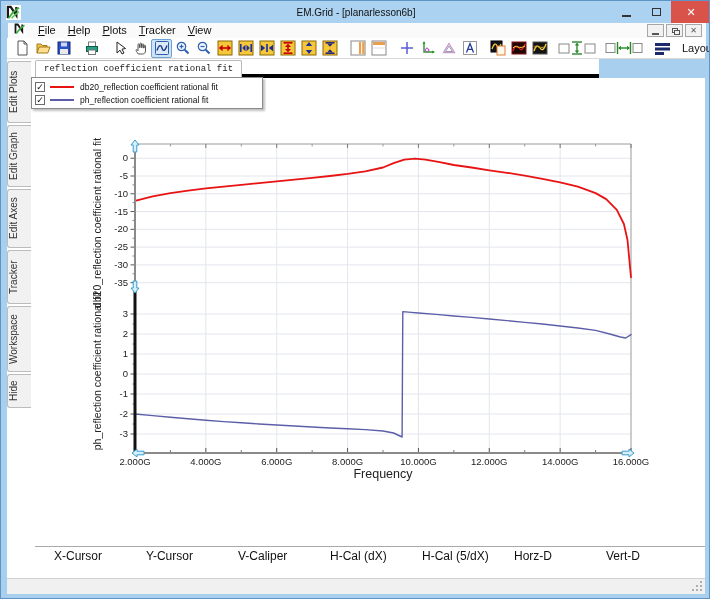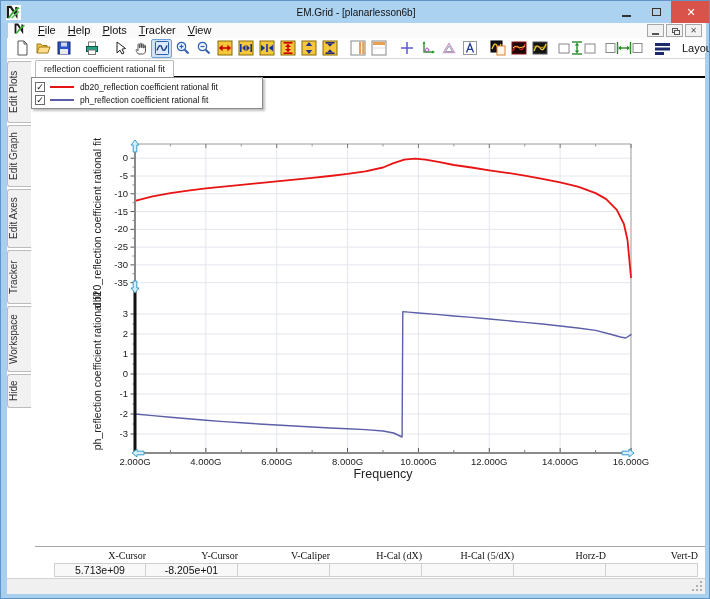--- a/index.html
+++ b/index.html
@@ -30,22 +30,22 @@
   .mdibtn .rest1 { position:absolute; left:5px; top:3px; width:6px; height:5px; border:1px solid #555; background:#f2f2f2;}
   .mdibtn .rest2 { position:absolute; left:7px; top:5px; width:6px; height:5px; border:1px solid #555; background:#f2f2f2;}
   
   .toolbar { position:absolute; left:6px; top:37px; width:698px; height:21px; background:#ffffff;
              border-bottom:1px solid #d9d9d9; display:flex; align-items:center; padding-left:4px; }
   .tbtn { width:21px; height:19px; display:flex; align-items:center; justify-content:center; flex:0 0 auto; }
   .tbtn.selected { background:#cfe3f7; border:1px solid #6da2d8; border-radius:2px; }
   .tsep { width:7px; flex:0 0 auto; }
   .layout-btn { display:flex; align-items:center; gap:12px; font-size:11px; color:#111; padding:0 4px; }
   
-  .tabrow { position:absolute; left:34px; top:58px; width:670px; height:19px; background:#ffffff;
-            border-bottom:2px solid #000000; }
+  .tabrow { position:absolute; left:34px; top:58px; width:564px; height:19px; background:#ffffff;
+            border-bottom:4px solid #000000;font-family:Liberation Mono, monospace; }
   .tab { position:absolute; left:0px; top:1px; height:18px; padding:0 8px; background:#ffffff;
          border:1px solid #b9b9b9; border-bottom:none; border-radius:2px 2px 0 0;
          font-size:9px; color:#222; line-height:17px; }
   
   .sidebar { position:absolute; left:6px; top:58px; width:28px; height:519px; background:#ffffff;
              display:flex; flex-direction:column; padding-top:2px; }
   .side-tab { writing-mode:vertical-rl; transform:rotate(180deg); background:#f1f1f1;
               border:1px solid #bcbcbc; border-left:none; border-radius:0 3px 3px 0;
               font-size:10px; color:#333; text-align:center; margin-bottom:2px; width:24px;
               align-self:flex-start; padding:6px 0; }
@@ -58,21 +58,21 @@
   .legend-row { display:flex; align-items:center; height:13px; }
   .lcheck { width:10px; height:10px; border:1px solid #6a6a6a; background:#fff; font-size:9px;
             line-height:9px; text-align:center; color:#111; margin-right:5px; flex:0 0 auto; }
   .lline { width:24px; height:0; border-top:2px solid #f00; margin-right:6px; flex:0 0 auto; }
   .llabel { font-size:8.5px; color:#111; white-space:nowrap; }
   
   .cursor-area { position:absolute; left:34px; top:545px; width:670px; height:32px; background:#ffffff;
                  border-top:1px solid #a9a9a9; }
   .cursor-grid { position:absolute; left:19px; top:2px; width:644px; }
   .crow { display:flex; }
-  .ccell { width:92px; text-align:right; font-size:10px; color:#111; height:14px; line-height:14px;font-family:Liberation Serif, serif; }
+  .ccell { width:92px; text-align:left; font-size:12px; color:#111; height:14px; line-height:14px; }
   .cval  { width:92px; text-align:center; font-size:10.5px; color:#111; height:14px; line-height:13px;
            border:1px solid #cfcfcf; border-left:none; background:#f8f8f8; }
   .cval:first-child { border-left:1px solid #cfcfcf; }
   
   .statusbar { position:absolute; left:6px; top:577px; width:698px; height:16px; background:#f0f0f0;
                border-top:1px solid #d2d2d2; }
   .grip { position:absolute; right:2px; bottom:2px; }
   svg { display:block; }
 </style>
 </head>
@@ -486,29 +486,20 @@
   <div class="cursor-grid">
     <div class="crow">
       <div class="ccell">X-Cursor</div>
       <div class="ccell">Y-Cursor</div>
       <div class="ccell">V-Caliper</div>
       <div class="ccell">H-Cal (dX)</div>
       <div class="ccell">H-Cal (5/dX)</div>
       <div class="ccell">Horz-D</div>
       <div class="ccell">Vert-D</div>
     </div>
-    <div class="crow">
-      <div class="cval">5.713e+09</div>
-      <div class="cval">-8.205e+01</div>
-      <div class="cval"></div>
-      <div class="cval"></div>
-      <div class="cval"></div>
-      <div class="cval"></div>
-      <div class="cval"></div>
-    </div>
   </div>
 </div>
 
 <div class="statusbar">
   <svg class="grip" width="12" height="12" viewBox="0 0 12 12">
     <circle cx="10" cy="2" r="1" fill="#9a9a9a"></circle>
       <circle cx="10" cy="6" r="1" fill="#9a9a9a"></circle>
       <circle cx="10" cy="10" r="1" fill="#9a9a9a"></circle>
     <circle cx="6" cy="6" r="1" fill="#9a9a9a"></circle>
       <circle cx="6" cy="10" r="1" fill="#9a9a9a"></circle>

